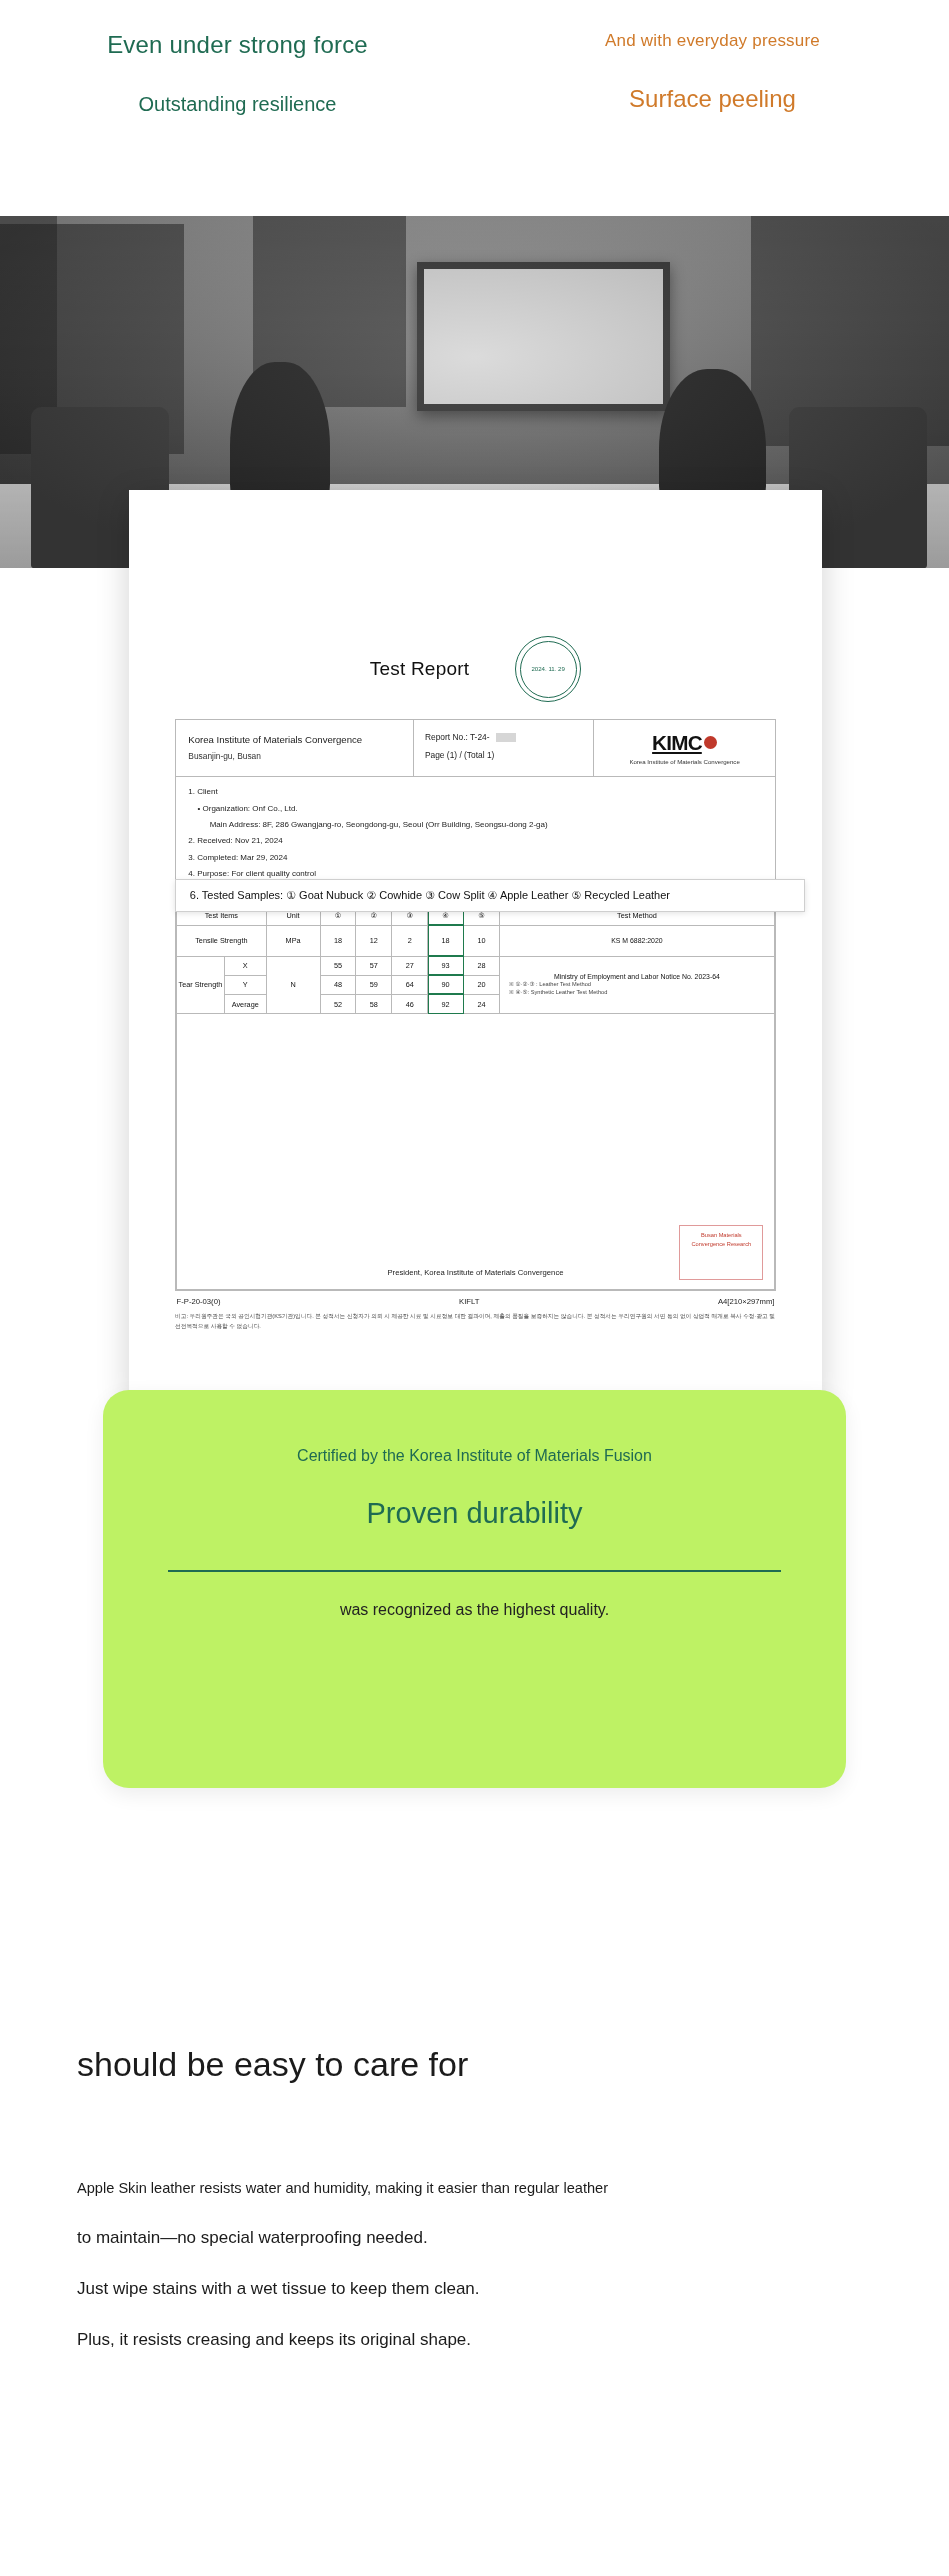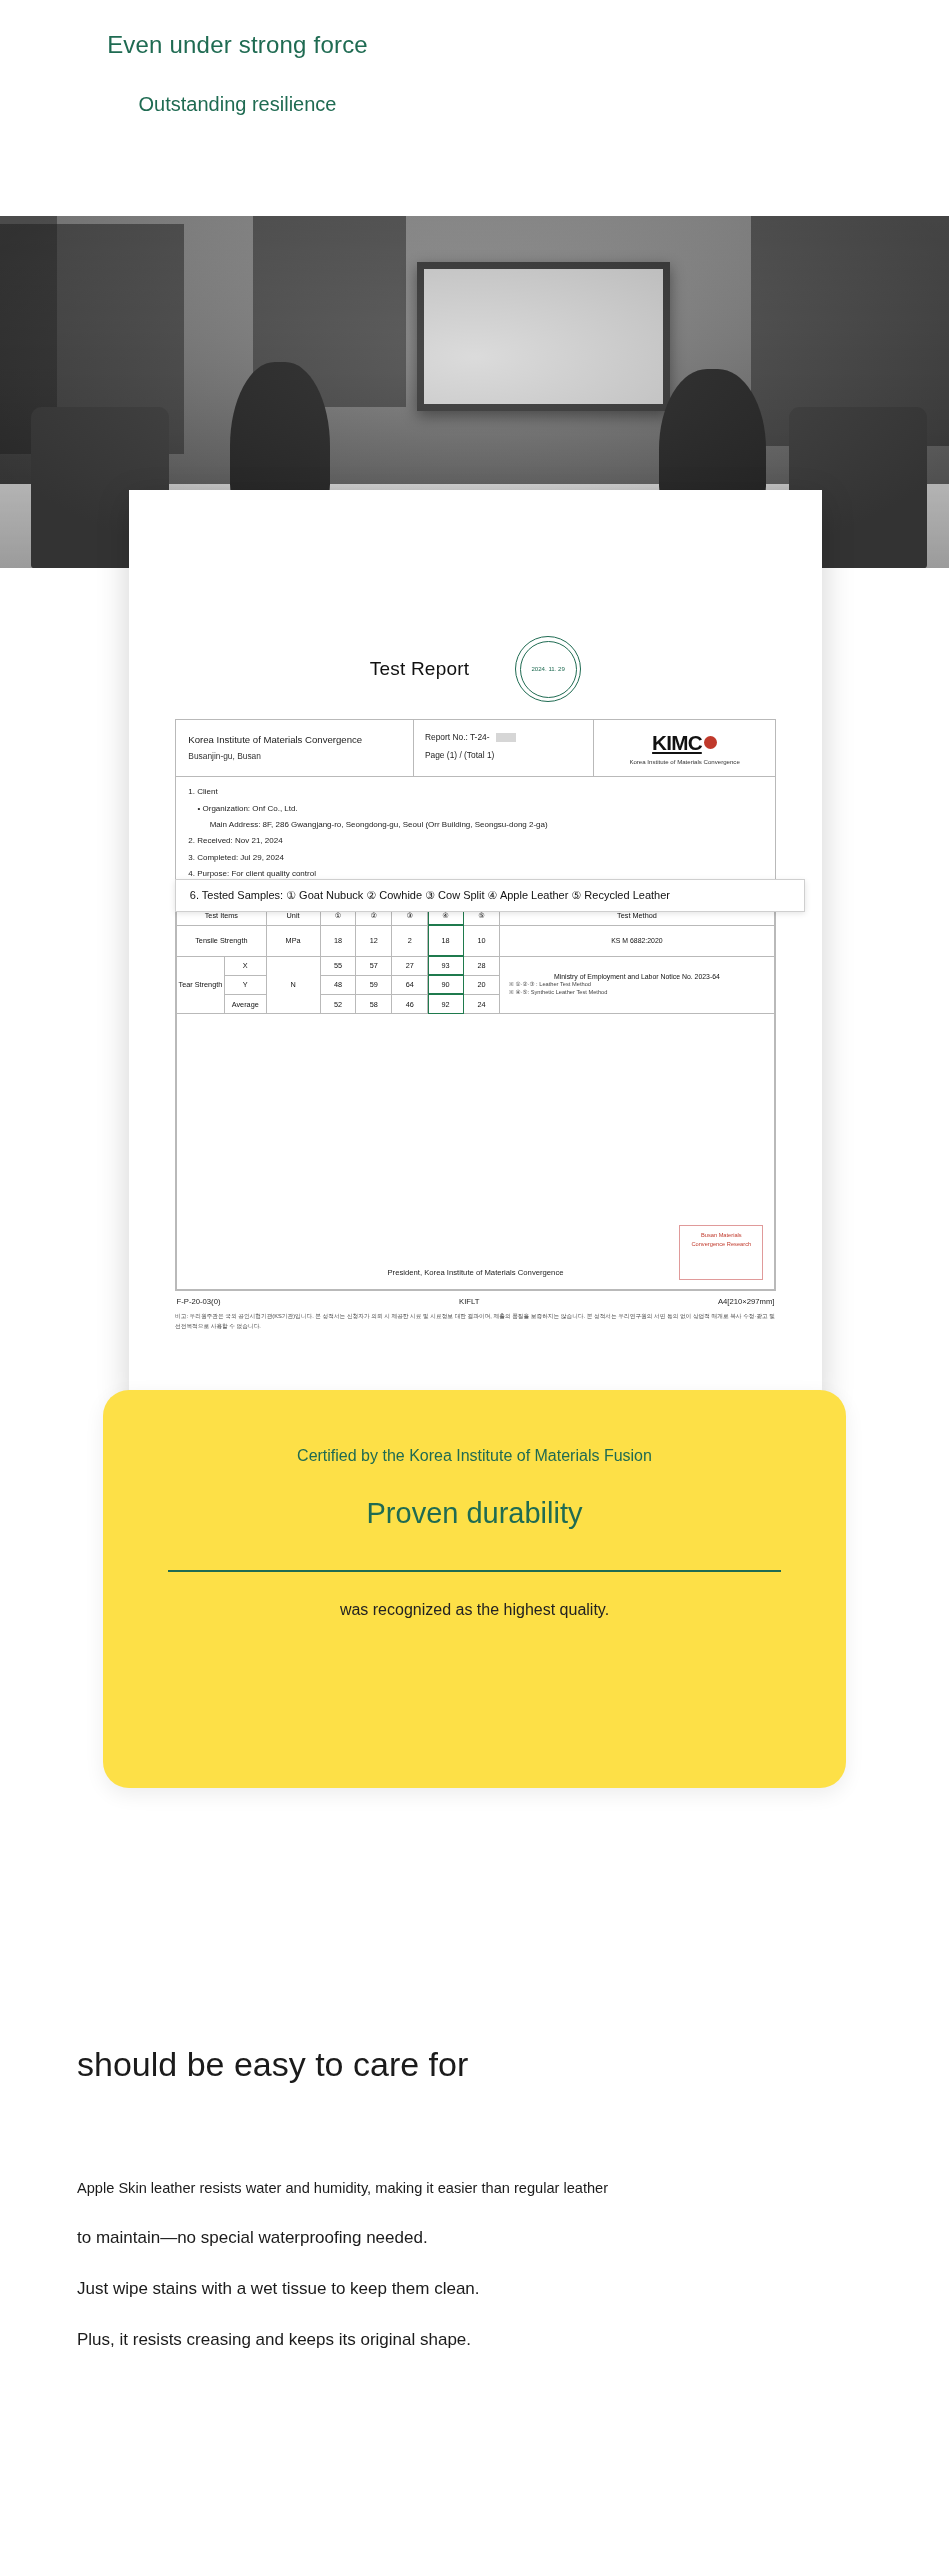--- a/index.html
+++ b/index.html
@@ -189,21 +189,21 @@
     display:flex; justify-content:space-between;
     font-size: 7.7px; margin-top: 6.1px; padding: 0 1.5px;
   }
   .doc-note { font-size: 5.7px; color:#444; line-height:1.8; margin-top:4.6px; }
 
   
   .panel {
     position:absolute;
     left: 103px; top: 1390px;
     width: 743px; height: 398px;
-    background: #fde047;
+    background: #bef264;
     border-radius: 26px;
     box-shadow: 0 6.1px 20px rgba(0,0,0,.07);
     text-align:center;
     padding-top: 57px;
   }
   .panel .lead { color:#1f6b52; font-size: 16px; }
   .panel .headline { color:#1f6b52; font-size: 29px; margin-top: 32px; }
   .panel .rule {
     width: 613px; height: 1.5px; background:#1f6b52; margin: 40px auto 0 auto;
   }
@@ -222,20 +222,24 @@
 </style>
 </head>
 <body>
 
 <div class="page">
 
   <div class="top-compare">
     <div class="top-col col-left">
       <div class="line1">Even under strong force</div>
       <div class="line2">Outstanding resilience</div>
+    </div>
+    <div class="top-col col-right">
+      <div class="line1">And with everyday pressure</div>
+      <div class="line2">Surface peeling</div>
     </div>
   </div>
 
   <div class="photo-band">
     <div class="pb-wall"></div>
     <div class="pb-shelf" style="left:0;top:7.7px;width:184px;height:230px;"></div>
     <div class="pb-shelf" style="left:253px;top:0;width:153px;height:191px;"></div>
     <div class="pb-shelf" style="left:751px;top:0;width:199px;height:230px;"></div>
     <div class="pb-screen"></div>
     <div class="pb-table"></div>
@@ -277,21 +281,21 @@
           </div>
           <div class="brand-sub">Korea Institute of Materials Convergence</div>
         </div>
       </div>
 
       <div class="doc-meta">
         <div>1. Client</div>
         <div class="ind">• Organization: Onf Co., Ltd.</div>
         <div class="ind2">Main        Address: 8F, 286 Gwangjang-ro, Seongdong-gu, Seoul (Orr Building, Seongsu-dong 2-ga)</div>
         <div>2. Received: Nov 21, 2024</div>
-        <div>3. Completed: Jul 29, 2024</div>
+        <div>3. Completed: Mar 29, 2024</div>
         <div>4. Purpose: For client quality control</div>
       </div>
       <div class="doc-sample-note">5. Sample Names: ① Goat Nubuck ② Cowhide ③ Cow Split ④ Apple Leather ⑤ Recycled Leather</div>
 
       <table class="res">
         <thead>
           <tr>
             <th colspan="2" style="width:15%">Test Items</th>
             <th style="width:9%">Unit</th>
             <th style="width:6%">①</th>

